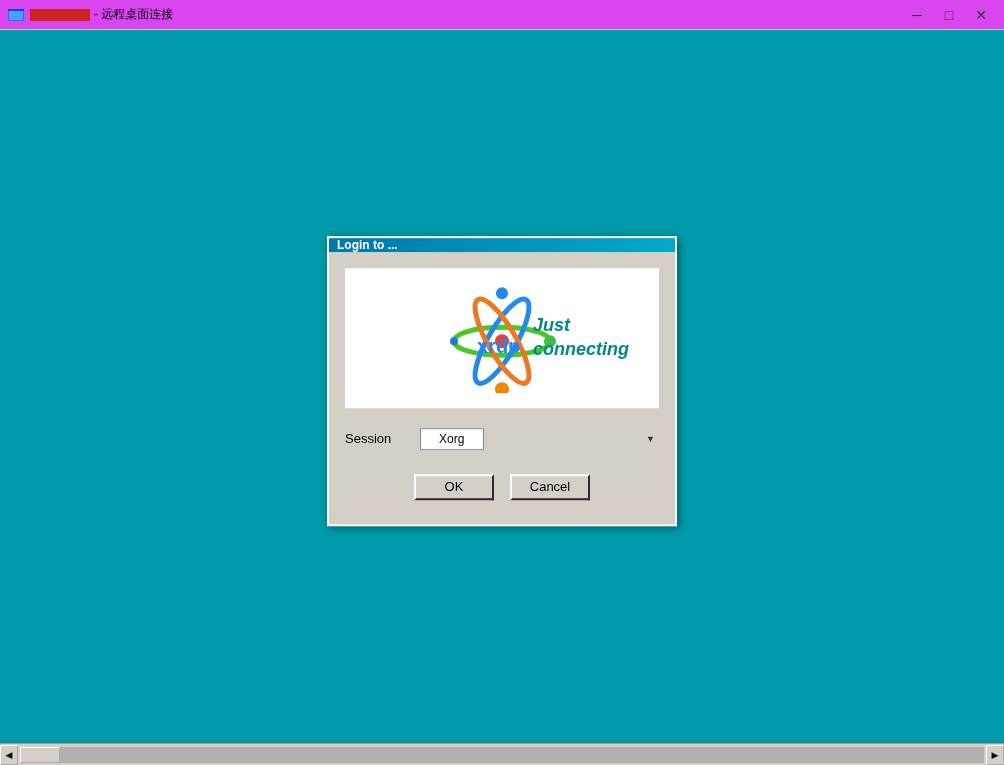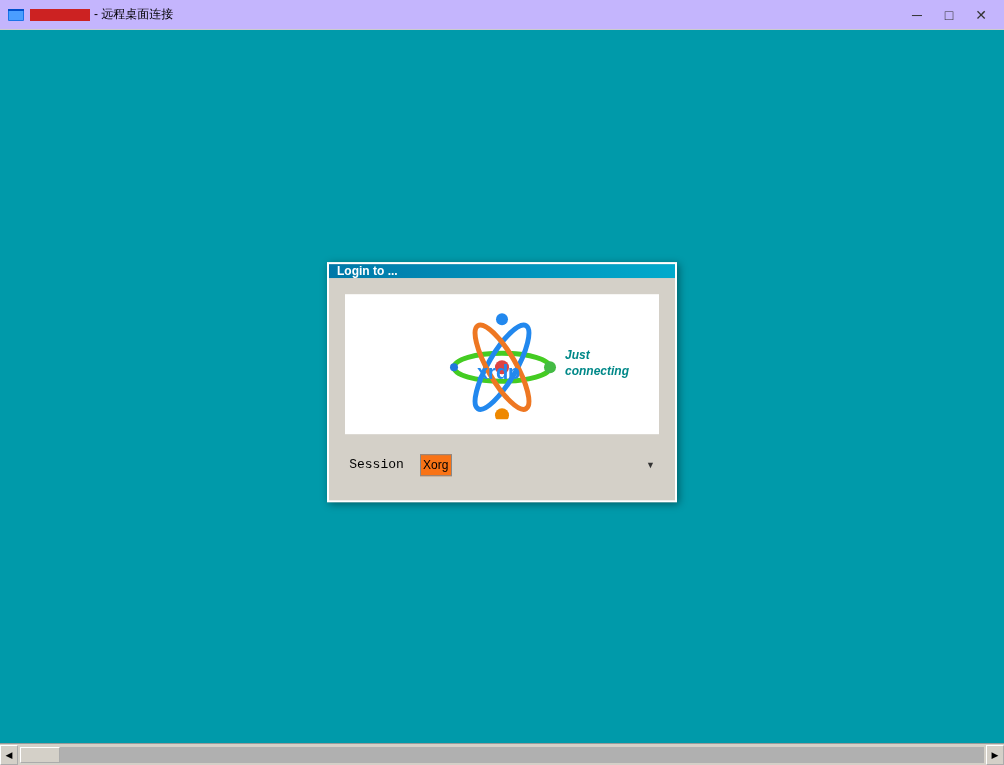--- a/index.html
+++ b/index.html
@@ -12,21 +12,21 @@
       font-size: 13px;
       overflow: hidden;
       position: relative;
     }
 
     
     .title-bar {
       position: absolute;
       top: 0; left: 0; right: 0;
       height: 30px;
-      background: #c4b5fd;
+      background: #d946ef;
       display: flex;
       align-items: center;
       padding: 0 8px;
       border-bottom: 1px solid #ccc;
       user-select: none;
     }
 
     .title-bar-icon {
       width: 16px;
       height: 16px;
@@ -112,58 +112,57 @@
     .xrdp-logo svg {
       width: 110px;
       height: 110px;
     }
 
     .xrdp-tagline {
       position: absolute;
       right: 30px;
       font-style: italic;
       color: #008888;
-      font-size: 12px;
+      font-size: 18px;
       font-weight: bold;
       text-align: left;
       line-height: 1.3;
     }
 
     
     .form-row {
       display: flex;
       align-items: center;
       margin-bottom: 8px;
     }
 
     .form-label {
       width: 75px;
-      text-align: center;
+      text-align: left;
       padding-right: 12px;
       font-size: 13px;
       color: #000;
-      font-family: Liberation Mono, monospace;
     }
 
     .form-input {
       flex: 1;
       height: 22px;
       border: 1px solid #888;
       background: white;
       padding: 2px 4px;
       font-size: 12px;
       outline: none;
     }
 
     .form-select {
       flex: 1;
       height: 22px;
       border: 1px solid #888;
-      background: #f97316;
-      padding: 0 2px;
+      background: #ffffff;
+      padding: 0 18px;
       font-size: 12px;
       outline: none;
       appearance: none;
       -webkit-appearance: none;
       position: relative;
     }
 
     .select-wrapper {
       flex: 1;
       position: relative;
@@ -310,20 +309,24 @@
         <span class="form-label">Session</span>
         <div class="select-wrapper">
           <select class="form-select">
             <option>Xorg</option>
           </select>
         </div>
       </div>
 
 
 
+      <div class="button-row">
+        <button class="dialog-btn">OK</button>
+        <button class="dialog-btn">Cancel</button>
+      </div>
 
     </div>
   </div>
 
 </div>
 
 <div class="scrollbar-area">
   <div class="scroll-btn">◀</div>
   <div class="scroll-track">
     <div class="scroll-thumb"></div>

